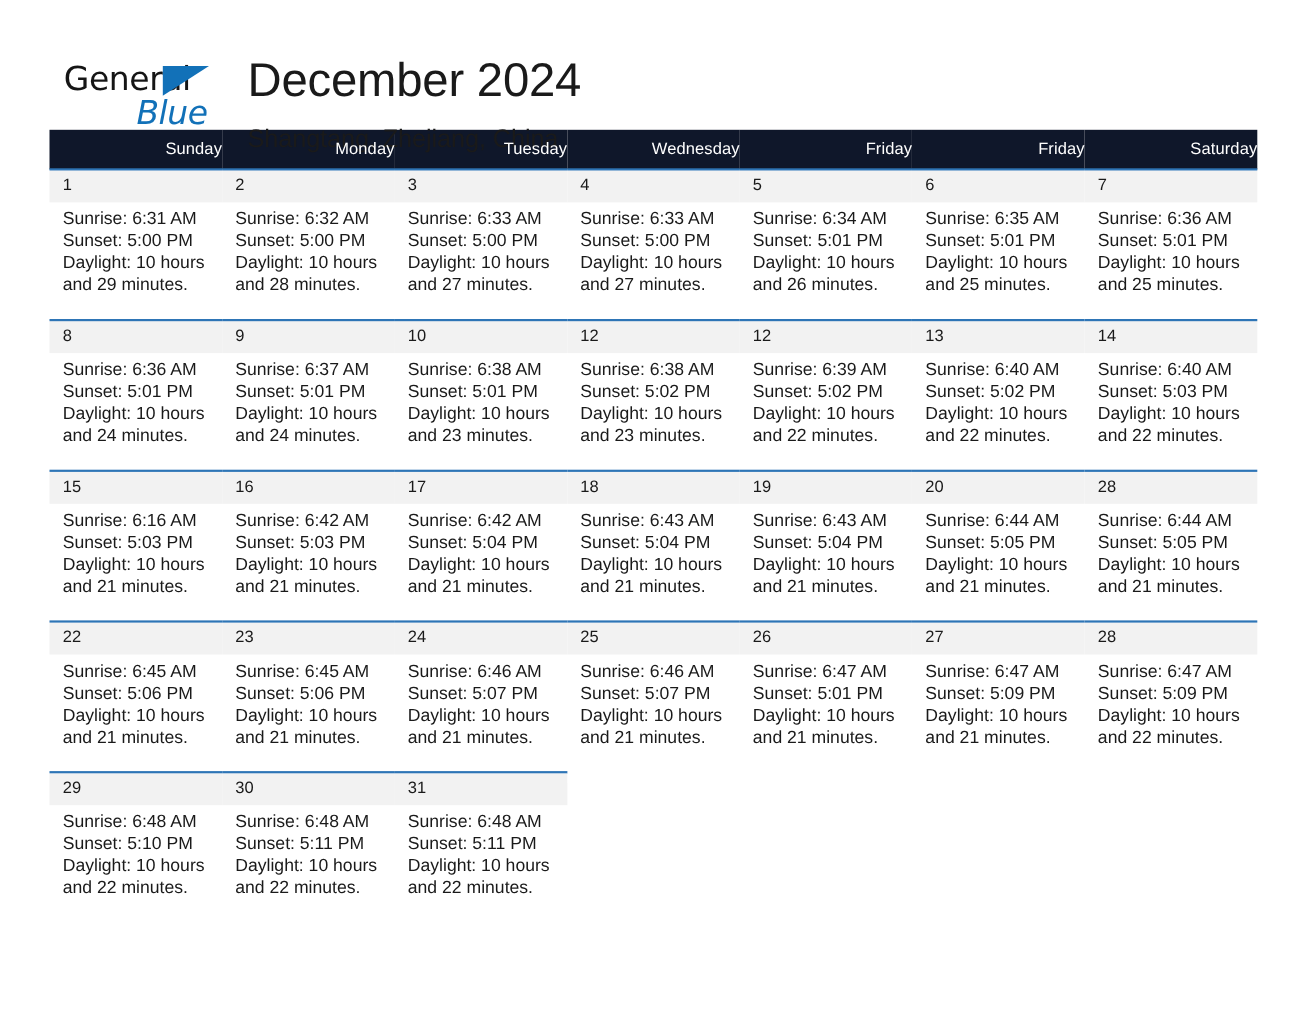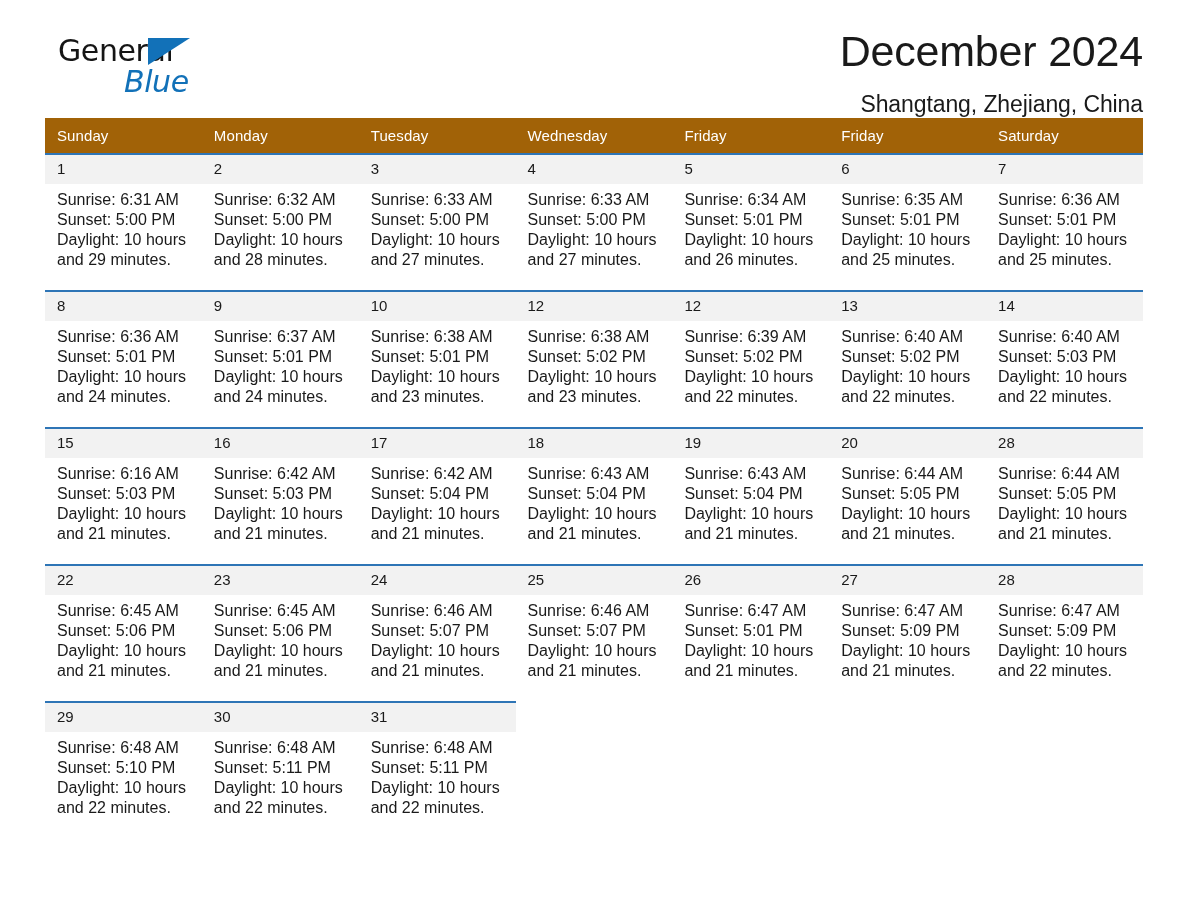--- a/index.html
+++ b/index.html
@@ -21,21 +21,21 @@
     height: 918px;
     box-sizing: border-box;
     padding: 0 45px;
   }
 
   
   .top {
     display: flex;
     align-items: flex-start;
     justify-content: space-between;
-    padding-top: 24px;
+    padding-top: 46px;
     height: 104px;
     box-sizing: border-box;
   }
   .logo {
     position: relative;
     width: 180px;
     height: 72px;
     flex: 0 0 auto;
   }
   .logo-general {
@@ -60,21 +60,20 @@
     position: absolute;
     left: 79px;
     top: 40px;
     font-size: 30px;
     letter-spacing: -0.4px;
     color: #1271b8;
     font-family: "DejaVu Sans", sans-serif;
     font-style: italic;
   }
   .titles {
-    text-align: right;
     flex: 1 1 auto;
     padding-top: 2px;
   }
   .month-title {
     font-size: 43px;
     line-height: 50px;
     color: #1a1a1a;
     font-weight: normal;
     margin: 0;
     letter-spacing: -0.2px;
@@ -91,25 +90,25 @@
   
   .calendar {
     margin-top: 14px;
     width: 1098px;
     border-collapse: collapse;
     table-layout: fixed;
   }
   .calendar col { width: 156.85px; }
 
   thead th {
-    background: #a16207;
+    background: #0f172a;
     color: #ffffff;
     font-size: 15px;
     font-weight: normal;
-    text-align: left;
+    text-align: right;
     padding: 8px 0 9px 12px;
     height: 18px;
     letter-spacing: 0.1px;
   }
 
   tbody td {
     vertical-align: top;
     padding: 0;
     border-top: 2px solid #2e75b6;
     height: 135px;

